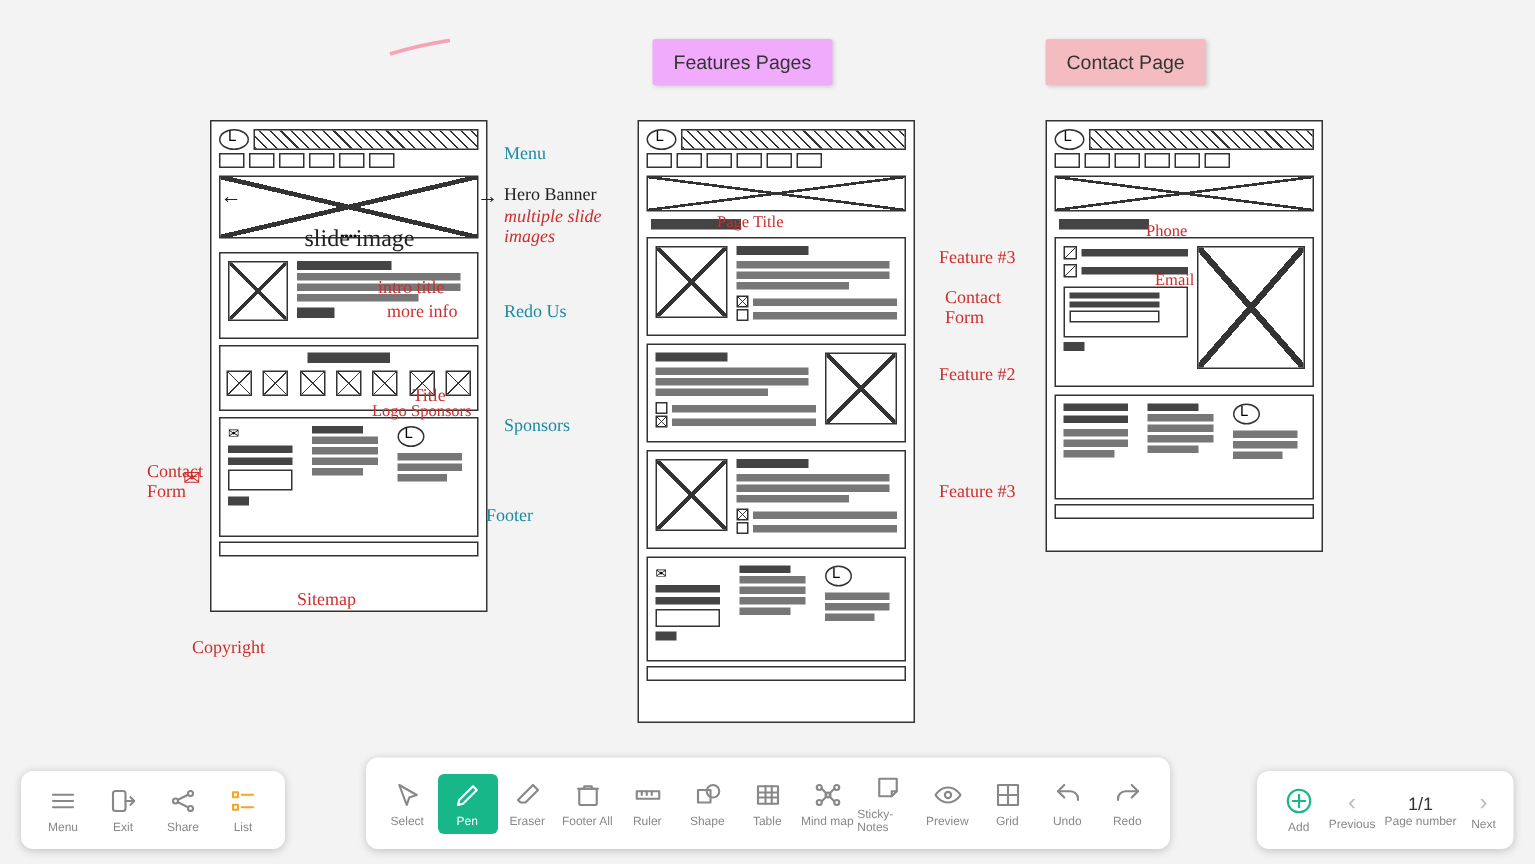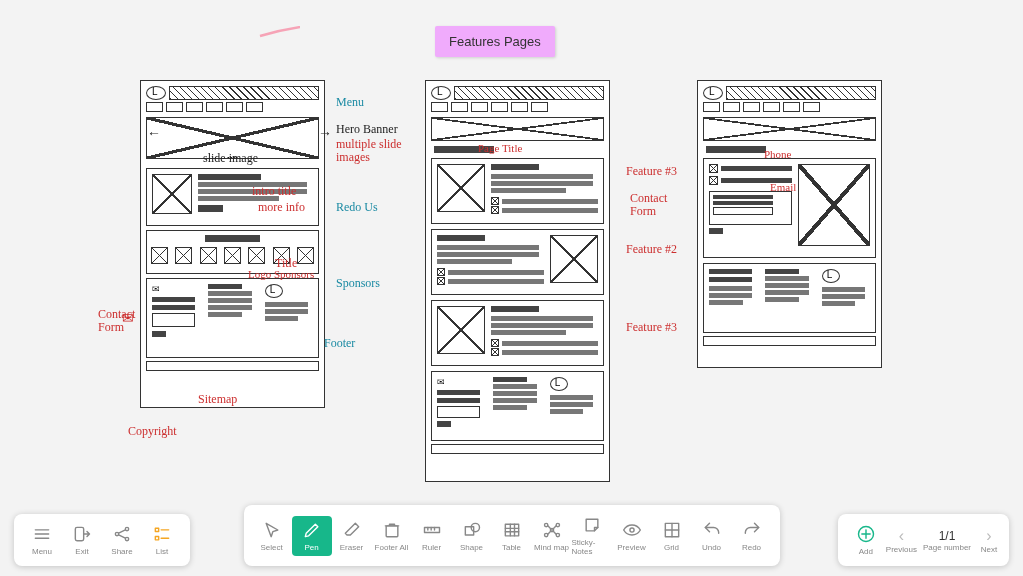--- a/index.html
+++ b/index.html
@@ -42,20 +42,21 @@
   .chev{color:#bbb;font-size:16px;width:24px;text-align:center;cursor:pointer;}
 
   svg.arrows{position:absolute;inset:0;pointer-events:none;}
 </style>
 </head>
 <body>
 
 <div class="canvas">
 
 <div class="sticky blue" style="left:435px;top:26px;">Features Pages</div>
+<div class="sticky red" style="left:697px;top:26px;">Contact Page</div>
 
 <svg class="arrows">
   <defs>
     <marker id="ap" markerWidth="10" markerHeight="10" refX="8" refY="3" orient="auto">
       <path d="M0,0 L8,3 L0,6" fill="none" stroke="#f6a3b6" stroke-width="1.6"></path>
     </marker>
     <marker id="ar" markerWidth="10" markerHeight="10" refX="8" refY="3" orient="auto">
       <path d="M0,0 L8,3 L0,6" fill="none" stroke="#cc2e2e" stroke-width="1.4"></path>
     </marker>
   </defs>
@@ -96,21 +97,21 @@
       <div class="box" style="width:17px;height:10px;"></div>
           <div class="box" style="width:17px;height:10px;"></div>
       <div class="box" style="width:17px;height:10px;"></div>
           <div class="box" style="width:17px;height:10px;"></div>
       <div class="box" style="width:17px;height:10px;"></div>
           <div class="box" style="width:17px;height:10px;"></div>
     </div>
   </div>
 
   <div class="xbox" style="margin:0 5px;height:42px;"></div>
-  <div class="annot black" style="left:62px;top:70px;font-size:12px;">slide image</div>
+  <div class="annot black" style="left:62px;top:70px;font-size:16px;">slide image</div>
   <div style="text-align:center;font-size:8px;margin-top:-6px;">••••</div>
 
   <div class="box" style="margin:6px 5px 0;height:58px;padding:5px;display:flex;gap:6px;">
     <div class="xbox" style="width:40px;height:40px;"></div>
     <div style="flex:1;">
       <div class="blackbar" style="height:6px;width:55%;"></div>
       <div class="bar" style="width:95%;"></div>
           <div class="bar" style="width:95%;"></div>
       <div class="bar" style="width:70%;"></div>
       <div class="blackbar" style="height:7px;width:25px;margin-top:4px;"></div>
@@ -317,21 +318,21 @@
       <div class="bar" style="width:90%;margin-top:4px;"></div>
           <div class="bar" style="width:90%;"></div>
       <div class="bar" style="width:70%;"></div>
     </div>
   </div>
   <div class="box" style="margin:3px 5px;height:10px;"></div>
 </div>
 
 <div class="annot blue" style="left:336px;top:95px;">Menu</div>
 <div class="annot black" style="left:336px;top:122px;">Hero Banner</div>
-<div class="annot red" style="left:336px;top:138px;width:80px;white-space:normal;line-height:1.1;">multiple slide images</div>
+<div class="annot red" style="left:336px;top:138px;width:80px;white-space:normal;line-height:1.1;font-style:italic;">multiple slide images</div>
 <div class="annot red" style="left:252px;top:184px;">intro title</div>
 <div class="annot red" style="left:258px;top:200px;">more info</div>
 <div class="annot blue" style="left:336px;top:200px;">Redo Us</div>
 <div class="annot red" style="left:275px;top:256px;">Title</div>
 <div class="annot red" style="left:248px;top:268px;font-size:11px;">Logo Sponsors</div>
 <div class="annot blue" style="left:336px;top:276px;">Sponsors</div>
 <div class="annot red" style="left:98px;top:308px;width:44px;white-space:normal;line-height:1.05;">Contact Form</div>
 <span class="annot red" style="left:122px;top:310px;font-size:14px;">✉</span>
 <div class="annot blue" style="left:324px;top:336px;">Footer</div>
 <div class="annot red" style="left:198px;top:392px;">Sitemap</div>

